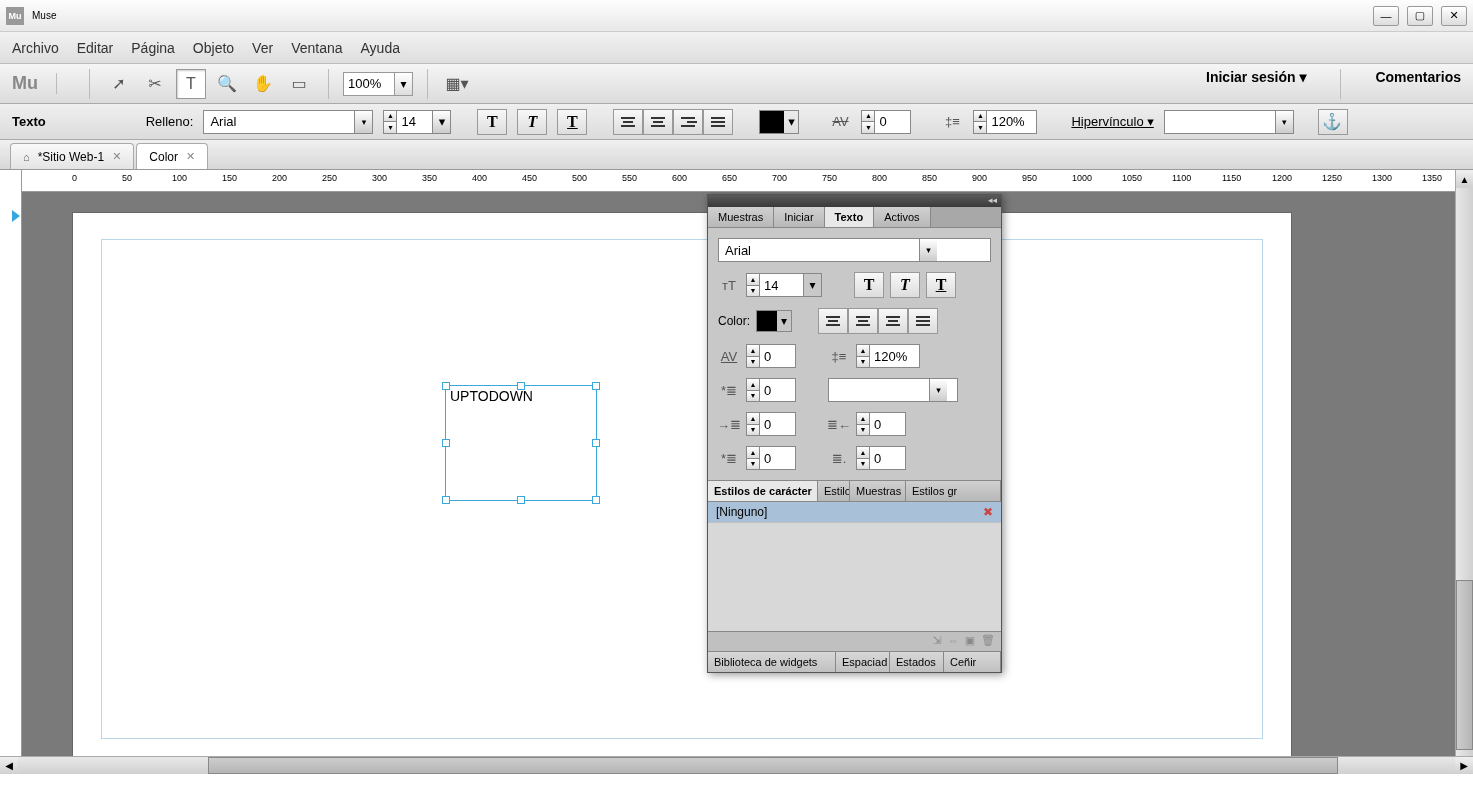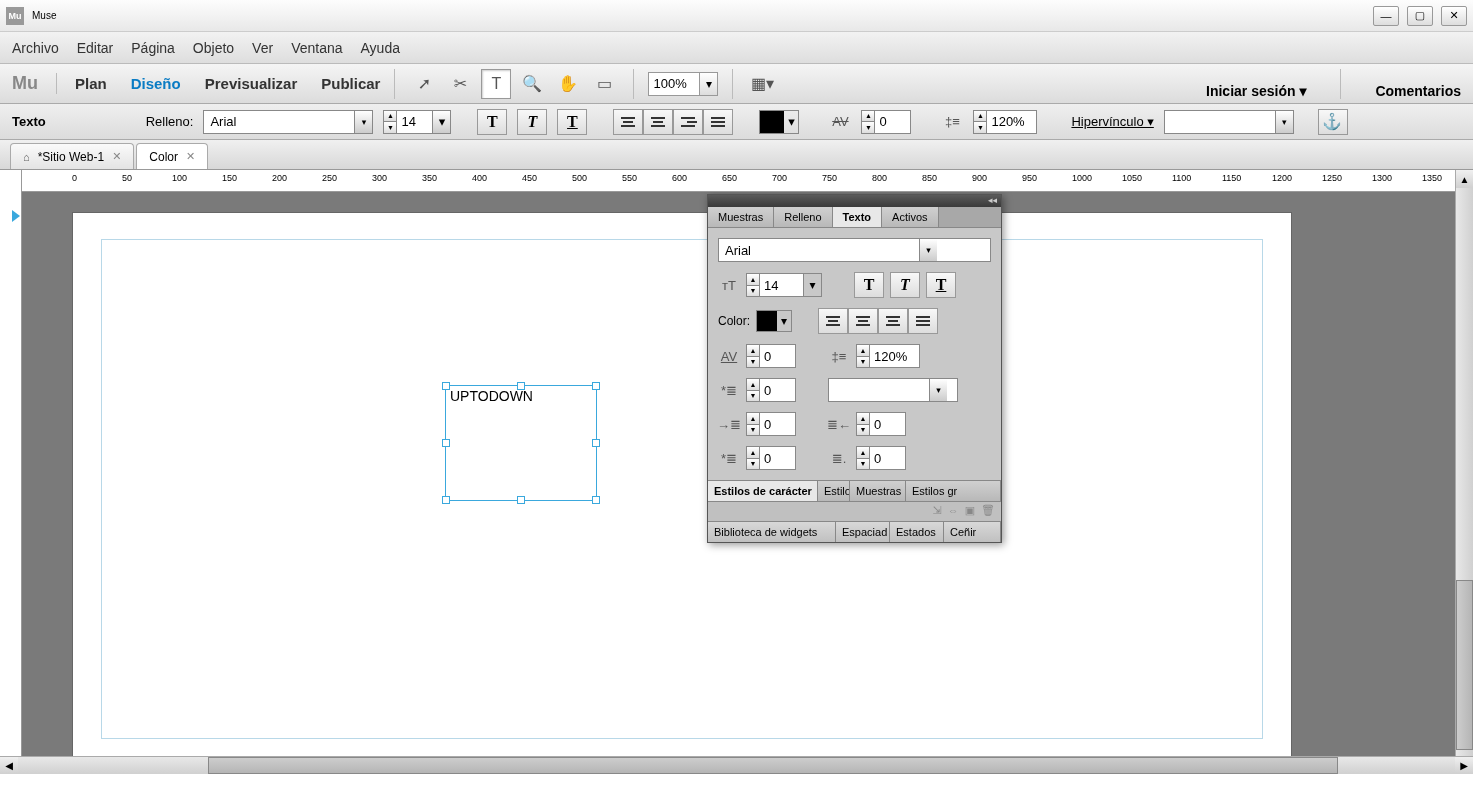--- a/index.html
+++ b/index.html
@@ -19,21 +19,21 @@
 .mode-tabs { display: flex; gap: 24px; font-size: 15px; font-weight: bold; color: #333; }
 .mode-tabs .active { color: #0a7cc4; }
 .mode-tabs span { cursor: pointer; }
 .tool-sep { width: 1px; height: 30px; background: #bbb; margin: 0 14px; }
 .tool-icons { display: flex; gap: 6px; align-items: center; }
 .tool-icon { width: 30px; height: 30px; border: 1px solid transparent; display: flex; align-items: center; justify-content: center; cursor: pointer; font-size:16px; color:#555;}
 .tool-icon.active { background: #fff; border: 1px solid #999; box-shadow: inset 1px 1px 2px rgba(0,0,0,0.2); }
 .zoom-box { display:flex; border:1px solid #999; background:#fff; height:24px; }
 .zoom-box input { border:none; width:50px; padding:0 4px; font-size:13px;}
 .zoom-box .dd { width:18px; border-left:1px solid #999; display:flex; align-items:center; justify-content:center; background:linear-gradient(#fff,#ddd); cursor:pointer;}
-.right-actions { margin-left:auto; display:flex; gap:20px; font-size:14px; font-weight:bold; align-items:flex-end;}
+.right-actions { margin-left:auto; display:flex; gap:20px; font-size:14px; font-weight:bold; align-items:flex-start;}
 .right-actions span { cursor:pointer; }
 
 .optbar { height: 36px; background: linear-gradient(#efefef,#dcdcdc); border-bottom: 1px solid #aaa; display: flex; align-items: center; padding: 0 12px; gap: 10px; font-size: 13px; }
 .opt-label { font-weight: bold; }
 .opt-select { display:flex; border:1px solid #888; background:#fff; height:24px; align-items:center;}
 .opt-select input { border:none; padding:0 6px; font-size:13px; background:transparent;}
 .opt-select .dd { width:18px; border-left:1px solid #888; height:100%; display:flex; align-items:center; justify-content:center; background:linear-gradient(#fff,#ccc); cursor:pointer; font-size:9px;}
 .spinner { display:flex; flex-direction:column; width:14px; border:1px solid #888; height:24px;}
 .spinner div { flex:1; display:flex; align-items:center; justify-content:center; font-size:7px; background:linear-gradient(#fff,#ddd); cursor:pointer;}
 .spinner div:first-child { border-bottom:1px solid #888;}
@@ -111,26 +111,20 @@
   <span>Editar</span>
   <span>Página</span>
   <span>Objeto</span>
   <span>Ver</span>
   <span>Ventana</span>
   <span>Ayuda</span>
 </div>
 
 <div class="toolbar">
   <div class="mu-logo">Mu</div>
-  <div class="mode-tabs">
-    <span>Plan</span>
-    <span class="active">Diseño</span>
-    <span>Previsualizar</span>
-    <span>Publicar</span>
-  </div>
   <div class="tool-sep"></div>
   <div class="tool-icons">
     <div class="tool-icon">➚</div>
     <div class="tool-icon">✂</div>
     <div class="tool-icon active">T</div>
     <div class="tool-icon">🔍</div>
     <div class="tool-icon">✋</div>
     <div class="tool-icon">▭</div>
   </div>
   <div class="tool-sep"></div>
@@ -284,21 +278,21 @@
         <div class="handle" style="right:-4px;bottom:-4px;"></div>
       </div>
     </div>
 
     <div class="panel">
       <div class="panel-titlebar">
           <span style="color:#ccc;font-size:9px;">◂◂</span>
         </div>
       <div class="panel-tabs">
         <div class="panel-tab">Muestras</div>
-        <div class="panel-tab">Relleno</div>
+        <div class="panel-tab">Iniciar</div>
         <div class="panel-tab active">Texto</div>
         <div class="panel-tab">Activos</div>
       </div>
       <div class="panel-body">
         <div class="opt-select">
           <input value="Arial" style="">
           <div class="dd">▾</div>
         </div>
         <div class="row">
           <div class="small-icon">тT</div>
@@ -417,20 +411,26 @@
               <input value="0" style="">
             </div>
         </div>
       </div>
       <div class="sub-tabs">
         <div class="sub-tab active" style="width:110px">Estilos de carácter</div>
         <div class="sub-tab" style="width:32px">Estilos de</div>
         <div class="sub-tab" style="width:56px">Muestras</div>
         <div class="sub-tab" style="flex:1">Estilos gr</div>
       </div>
+      <div class="style-list">
+        <div class="item">
+            <span>[Ninguno]</span>
+            <span style="color:#c44;">✖</span>
+          </div>
+      </div>
       <div class="panel-footer">
         <span>⇲</span>
         <span>⇔</span>
         <span>▣</span>
         <span>🗑</span>
       </div>
       <div class="bottom-tabs">
         <div class="bottom-tab" style="width:128px">Biblioteca de widgets</div>
         <div class="bottom-tab" style="width:54px">Espaciad</div>
         <div class="bottom-tab" style="width:54px">Estados</div>

